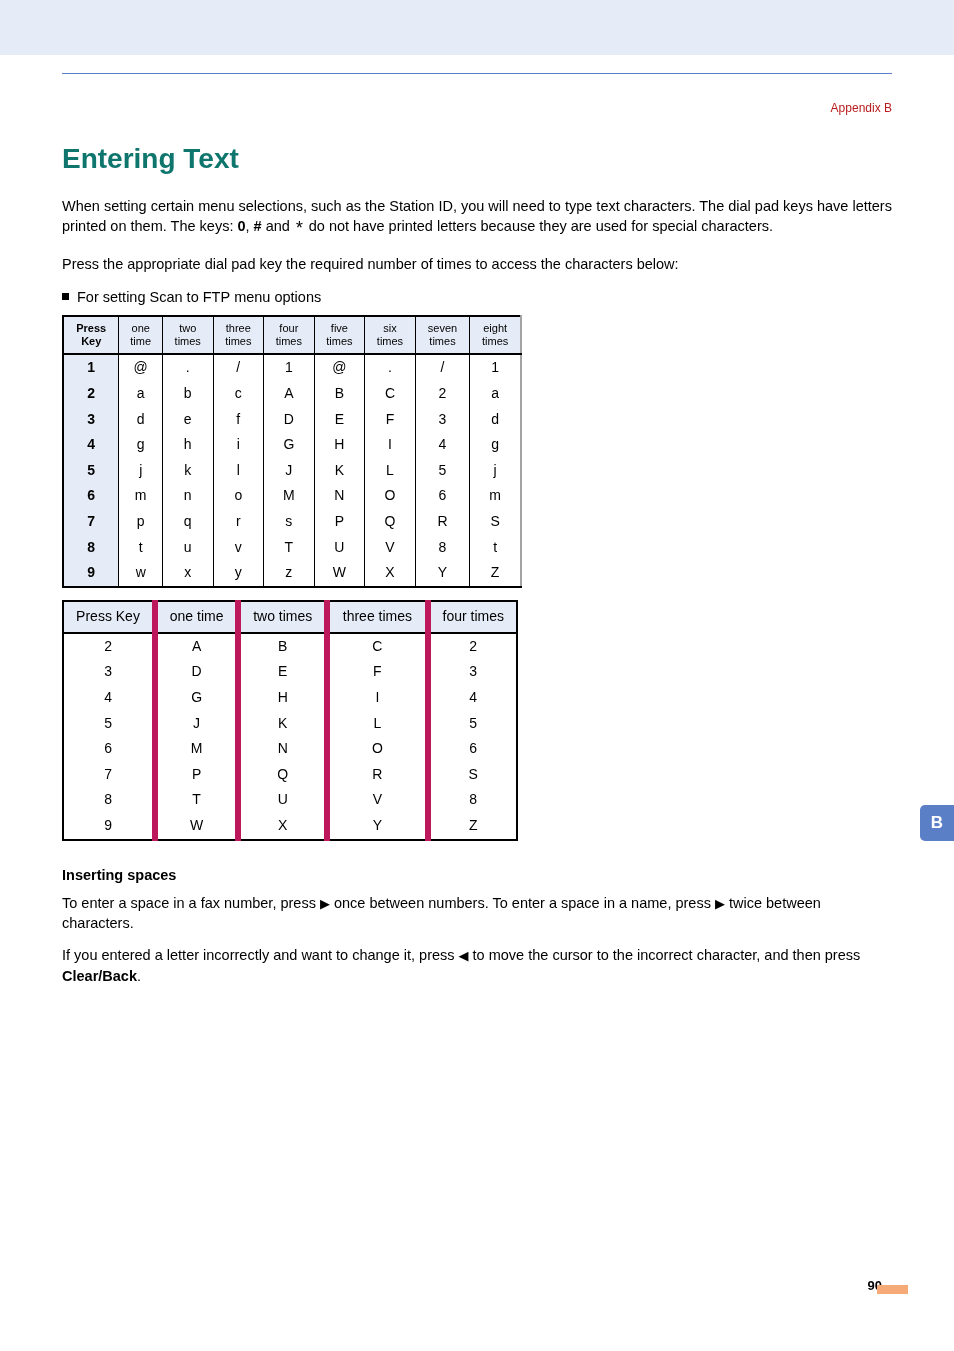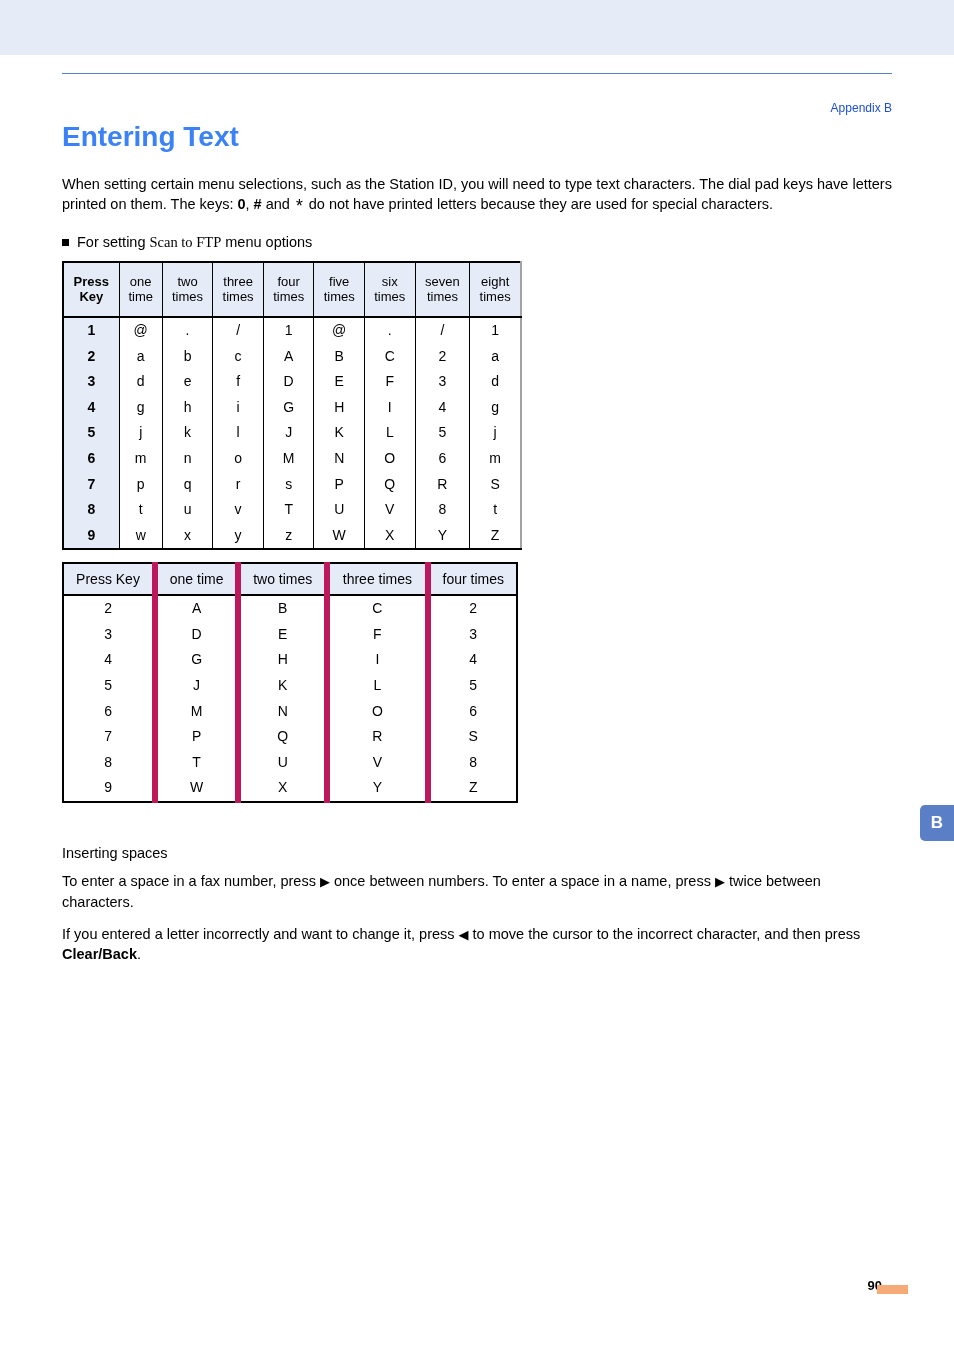--- a/index.html
+++ b/index.html
@@ -1,45 +1,45 @@
 <!DOCTYPE html>
 <html><head>
 <meta charset="utf-8">
 <style>
 html,body{margin:0;padding:0;background:#fff;font-family:Arial,Helvetica,sans-serif;font-size:14.5px;color:#000;line-height:1.4}
 .page{width:954px;min-height:1351px;position:relative;margin:0 auto;box-sizing:border-box}
 .top-band{height:55px;background:#e6ecf7;width:100%}
 .content{padding:0 62px 0 62px;box-sizing:border-box;position:relative}
 .sep-line{height:1px;background:#5b7fc7;margin-top:18px;margin-bottom:26px}
-.appendix{text-align:right;font-size:12px;color:#1d4ed8;}
-h1{font-size:28px;font-weight:bold;margin:0 0 18px 0;color:#3b82f6}
+.appendix{text-align:right;font-size:12px;color:#b91c1c;margin-bottom:22px}
+h1{font-size:28px;font-weight:bold;margin:0 0 18px 0;color:#0f766e}
 .p{margin-bottom:12px}
-.mono{font-family:Liberation Serif, serif}
+.mono{font-family:Liberation Sans, sans-serif}
 .bullet-row{display:flex;align-items:center;margin-bottom:8px}
 .bullet{width:7px;height:7px;background:#000;margin-right:8px;flex-shrink:0}
 table{border-collapse:collapse;margin-bottom:12px}
 th,td{padding:3px 8px;text-align:center;font-size:14px}
 th{background:#e6ecf7;font-weight:normal}
 .t1{width:460px}
 .t1 th,.t1 td{border-left:1px solid #000;border-right:1px solid #000}
 .t1 thead th{border-top:2px solid #000;border-bottom:2px solid #000}
 .t1 tbody tr:last-child td{border-bottom:2px solid #000}
 .t1 th:first-child,.t1 td:first-child{border-left:2px solid #000;font-weight:bold}
 .t1 th:last-child,.t1 td:last-child{border-right:2px solid #a3a3a3}
 .t1 td:first-child{background:#e6ecf7}
-.t1 th{font-size:13px;line-height:1.2;padding:11px 6px}
+.t1 th{font-size:11px;line-height:1.2;padding:5px 6px}
 .t2{width:456px}
 .t2 td:first-child{font-weight:normal}
 .t2 th,.t2 td{border-left:6px solid #be185d;border-right:1px solid #000}
 .t2 thead th{border-top:2px solid #000;border-bottom:2px solid #000}
 .t2 tbody tr:last-child td{border-bottom:2px solid #000}
 .t2 th:first-child,.t2 td:first-child{border-left:2px solid #000}
 .t2 th:last-child,.t2 td:last-child{border-right:2px solid #000}
 .t2 th{height:24px}
-.subhead{font-weight:normal;margin-top:40px;margin-bottom:8px}
+.subhead{font-weight:bold;margin-top:24px;margin-bottom:8px}
 .arrow{font-family:Arial;font-size:13px}
 .side-tab{position:absolute;right:0;top:805px;width:34px;height:36px;background:#5b7fc7;color:#fff;font-weight:bold;font-size:17px;display:flex;align-items:center;justify-content:center;border-top-left-radius:5px;border-bottom-left-radius:5px}
 .page-num{position:absolute;right:72px;bottom:56px;font-weight:bold;font-size:13px}
 .orange-bar{position:absolute;right:46px;bottom:57px;width:31px;height:9px;background:#f6aa77}
 .bold{font-weight:bold}
 sup.star{font-family:'Courier New',monospace;font-size:18px;vertical-align:-3px}
 </style>
 </head>
 <body>
 
@@ -51,20 +51,21 @@
   <div class="content">
     <div class="sep-line"></div>
     <div class="appendix">Appendix B</div>
 
     <h1>Entering Text</h1>
 
     <div class="p">
       <span>When setting certain menu selections, such as the Station ID, you will need to type text characters. The dial pad keys have letters printed on them. The keys: </span><span class="bold">0</span><span>, </span><span class="bold">#</span><span> and </span><sup class="star"> *</sup><span> do not have printed letters because they are used for special characters.</span>
     </div>
 
+    <div class="p">Press the appropriate dial pad key the required number of times to access the characters below:</div>
 
     <div class="bullet-row">
       <span class="bullet"></span>
       <span>
         <span>For setting </span><span class="mono">Scan to FTP</span><span> menu options</span>
       </span>
     </div>
 
     <table class="t1">
       <thead>

